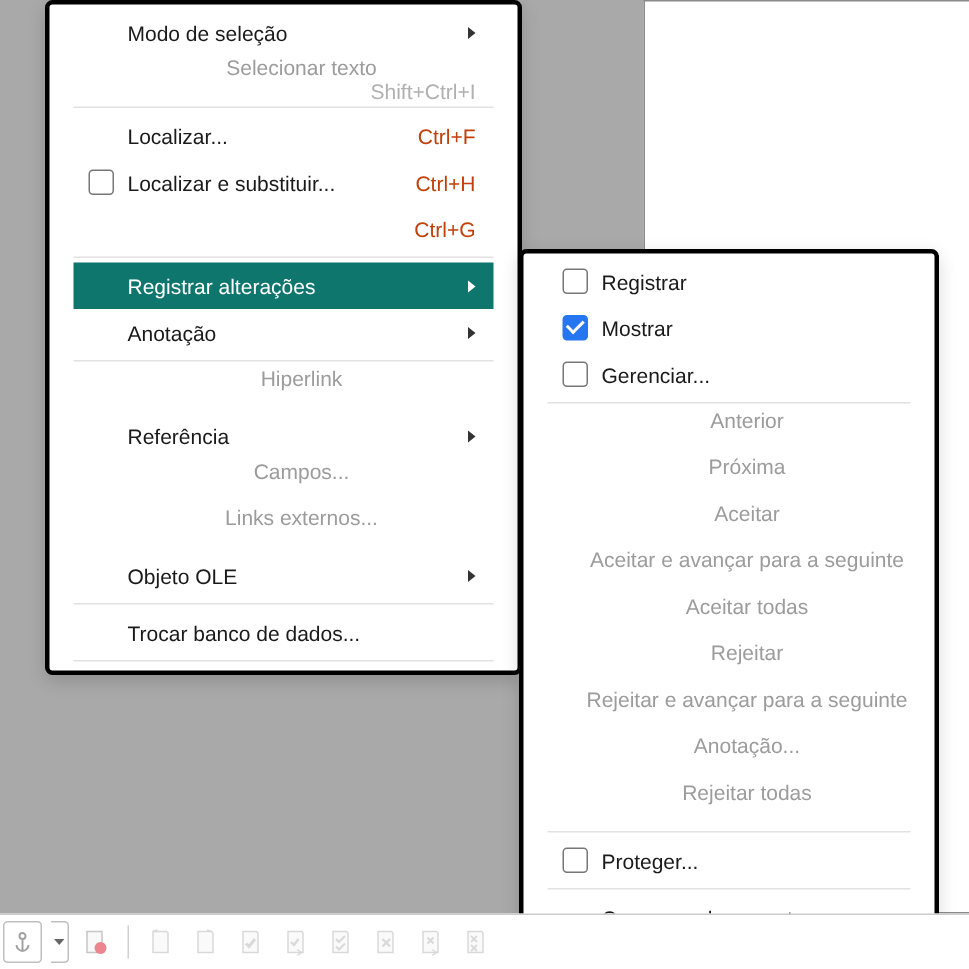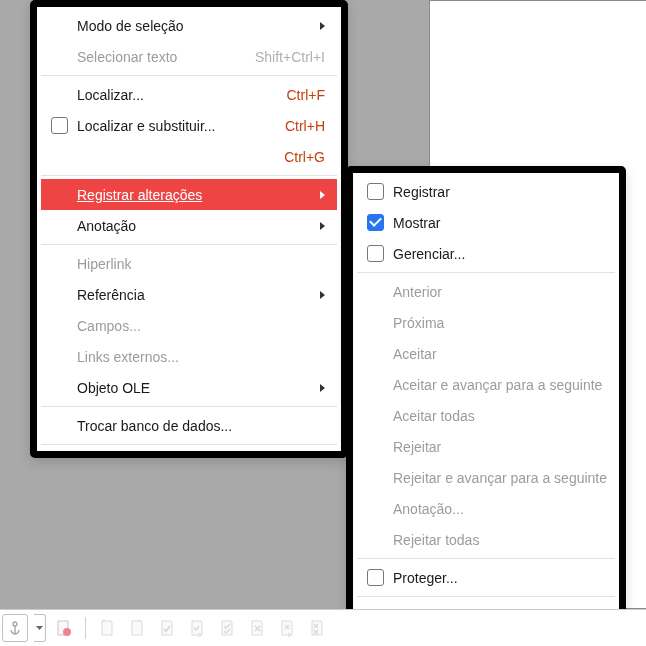--- a/index.html
+++ b/index.html
@@ -18,38 +18,38 @@
       top: 0;
       width: 217px;
       height: 609px;
       background: #fff;
       border: 1px solid #8a8a8a;
       border-right: none;
     }
     .menu {
       position: absolute;
       background: #fff;
-      border: 7px solid #000000;
+      border: 3px solid #000000;
       border-radius: 5px;
       box-shadow: 0 4px 12px rgba(0,0,0,0.15);
-      padding: 3px 4px;
+      padding: 3px 16px;
     }
     .menu-main { left: 30px; top: 0; width: 318px; }
     .menu-sub { left: 346px; top: 166px; width: 280px; }
     .menu-item {
       display: flex;
       align-items: center;
       height: 31px;
       padding: 0 12px 0 36px;
       position: relative;
       color: #1a1a1a;
       white-space: nowrap;
     }
-    .menu-item.highlighted { background: #ef4444; color: #fff; text-decoration: underline; }
-    .menu-item.disabled { color: #9c9c9c; }
+    .menu-item.highlighted { background: #0f766e; color: #fff; }
+    .menu-item.disabled { color: #9c9c9c; flex-direction: column; }
     .menu-item .shortcut {
       margin-left: auto;
       padding-left: 20px;
       color: #c2410c;
     }
     .menu-item.disabled .shortcut { color: #b0b0b0; }
     .menu-item .arrow {
       margin-left: auto;
       width: 0; height: 0;
       border-top: 4px solid transparent;

